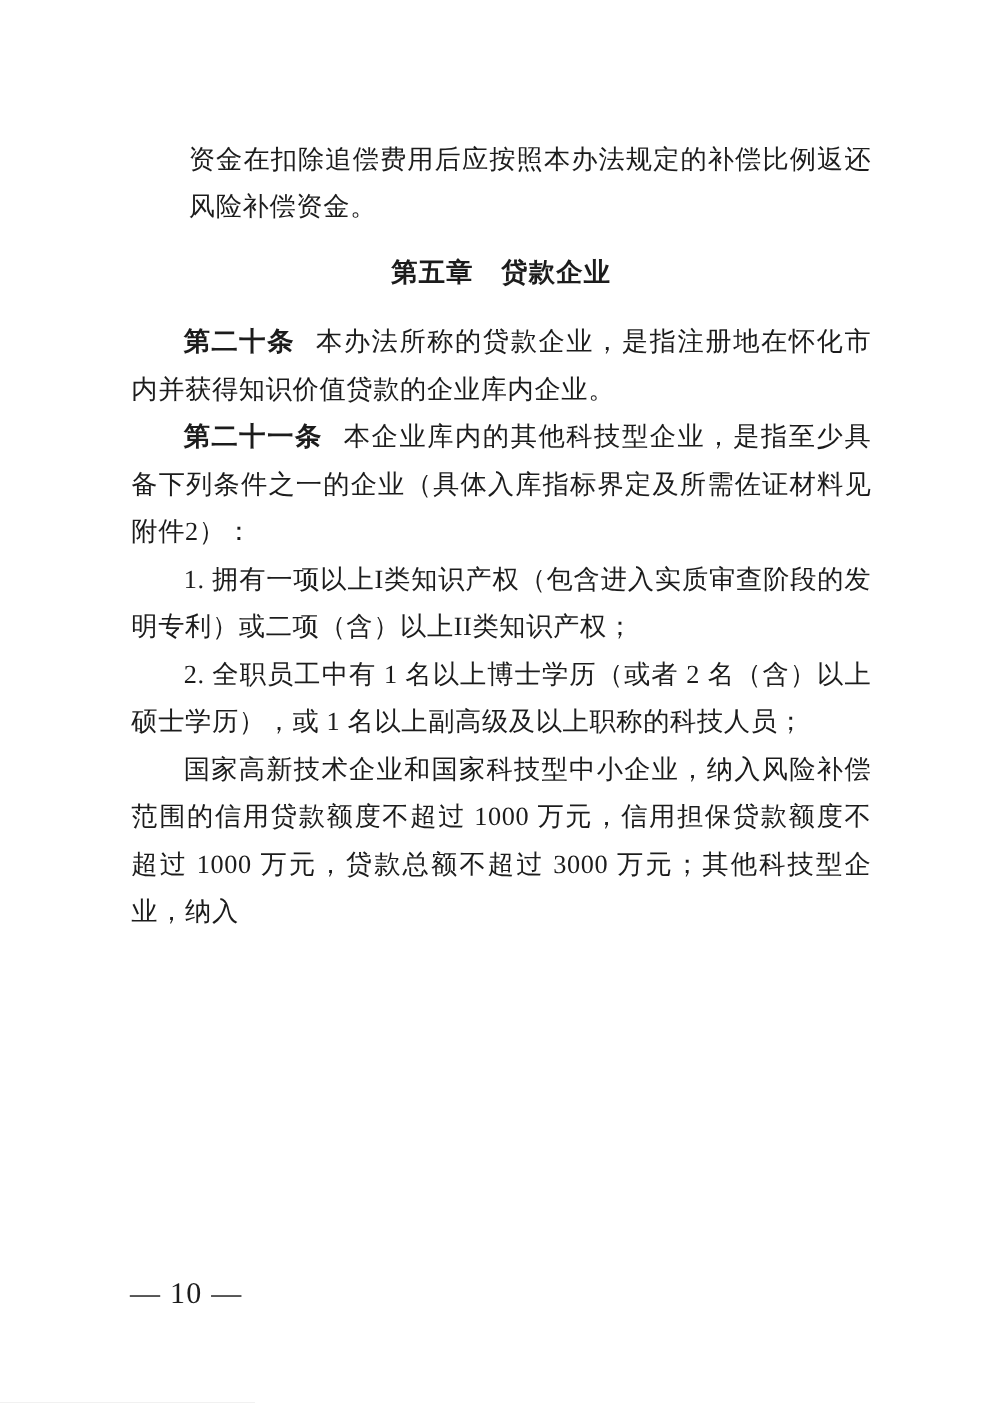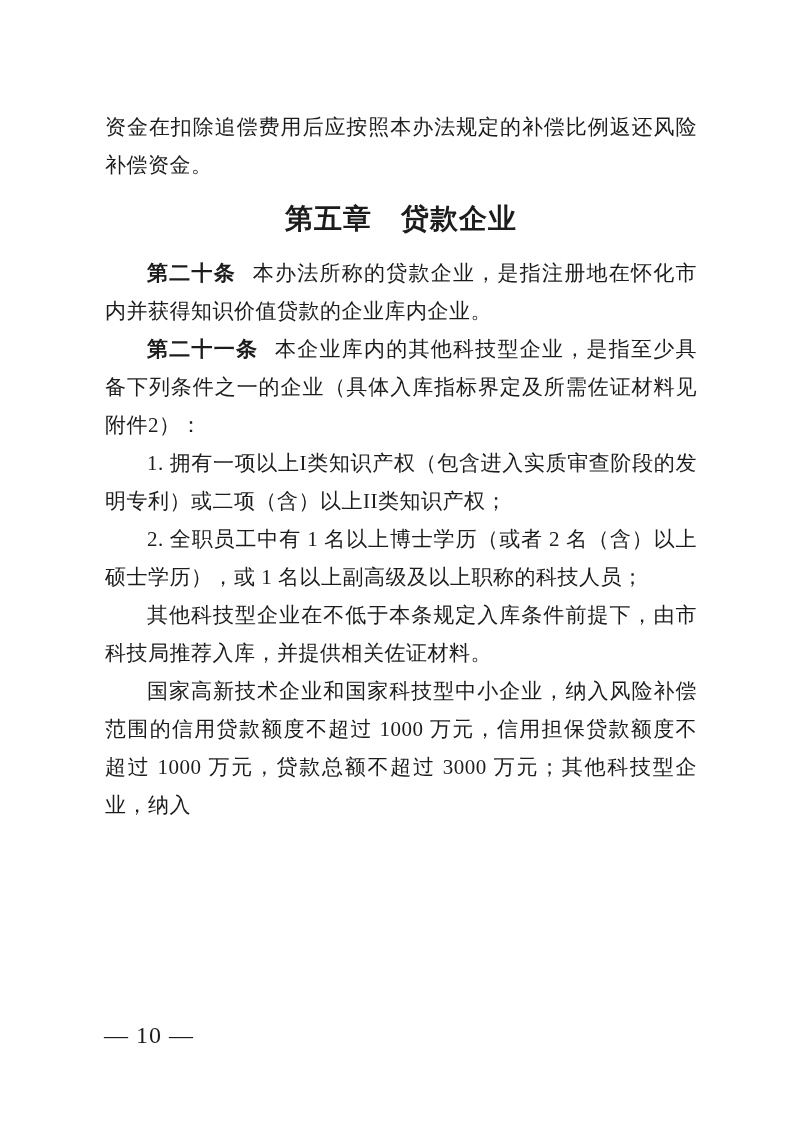--- a/index.html
+++ b/index.html
@@ -27,29 +27,30 @@
     text-align: justify;
     letter-spacing: 0.5px;
   }
   .content p {
     margin: 0;
     padding: 0;
     text-indent: 2em;
   }
   .content p.no-indent {
     text-indent: 0;
+    margin-left: 46px;
   }
   .chapter {
     margin: 16px 0;
     padding: 0;
     text-align: center;
     text-indent: 0;
     font-family: "Liberation Sans", "DejaVu Sans", sans-serif;
     font-weight: 700;
-    font-size: 28px;
+    font-size: 21px;
     line-height: 38px;
     letter-spacing: 1px;
   }
   .article-label {
     font-weight: 700;
     margin-right: 0.8em;
   }
   .footer {
     position: absolute;
     left: 104px;
@@ -73,21 +74,20 @@
     <p><span class="article-label">第二十条</span><span>本办法所称的贷款企业，是指注册地在怀化市内并获得知识价值贷款的企业库内企业。</span></p>
 
     <p><span class="article-label">第二十一条</span><span>本企业库内的其他科技型企业，是指至少具备下列条件之一的企业（具体入库指标界定及所需佐证材料见附件2）：</span></p>
 
     <p>1. 拥有一项以上I类知识产权（包含进入实质审查阶段的发明专利）或二项（含）以上II类知识产权；</p>
 
     <p>2. 全职员工中有 1 名以上博士学历（或者 2 名（含）以上硕士学历），或 1 名以上副高级及以上职称的科技人员；</p>
 
 
 
-    <p>其他科技型企业在不低于本条规定入库条件前提下，由市科技局推荐入库，并提供相关佐证材料。</p>
 
 
     <p>国家高新技术企业和国家科技型中小企业，纳入风险补偿范围的信用贷款额度不超过 1000 万元，信用担保贷款额度不超过 1000 万元，贷款总额不超过 3000 万元；其他科技型企业，纳入</p>
 
   </div>
 
   <div class="footer">— 10 —</div>
 </div>
 
 </body></html>

